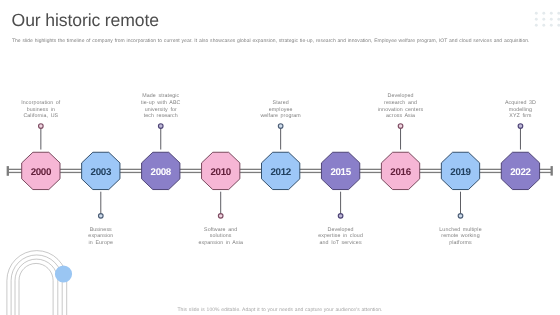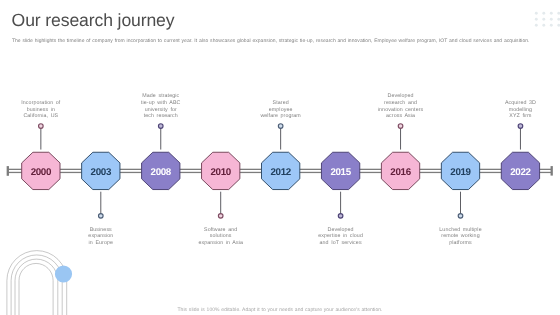--- a/index.html
+++ b/index.html
@@ -50,21 +50,21 @@
   <svg id="arches" width="80" height="70">
       <g fill="none" stroke="#9a9a9a" stroke-width="0.55">
         <path d="M 6.9 72 L 6.9 35.5 A 29.900000000000002 29.900000000000002 0 0 1 66.7 35.5 L 66.7 72"></path>
         <path d="M 11.1 72 L 11.1 35.5 A 25.55 25.55 0 0 1 62.2 35.5 L 62.2 72"></path>
         <path d="M 15 72 L 15 35.5 A 21.4 21.4 0 0 1 57.8 35.5 L 57.8 72"></path>
         <path d="M 19 72 L 19 35.5 A 17.05 17.05 0 0 1 53.1 35.5 L 53.1 72"></path>
       </g>
       <circle cx="63.5" cy="29" r="8.6" fill="#9AC6F3"></circle>
     </svg>
 
-  <div id="title">Our research journey</div>
+  <div id="title">Our historic remote</div>
   <div id="subtitle">The slide highlights the timeline of company from incorporation to current year. It also showcases global expansion, strategic tie-up, research and innovation, Employee welfare program, IOT and cloud services and acquisition.</div>
 
   <svg id="tl" width="560" height="315">
       <g>
         <line x1="7.80" y1="169.35" x2="22.70" y2="169.35" stroke="#7c7c7c" stroke-width="1.3"></line>
         <line x1="7.80" y1="172.45" x2="22.70" y2="172.45" stroke="#7c7c7c" stroke-width="1.3"></line>
         <line x1="7.8" y1="166.1" x2="7.8" y2="175.8" stroke="#7c7c7c" stroke-width="2.3"></line>
         <line x1="59.00" y1="169.35" x2="82.65" y2="169.35" stroke="#7c7c7c" stroke-width="1.3"></line>
         <line x1="59.00" y1="172.45" x2="82.65" y2="172.45" stroke="#7c7c7c" stroke-width="1.3"></line>
         <line x1="118.95" y1="169.35" x2="142.60" y2="169.35" stroke="#7c7c7c" stroke-width="1.3"></line>

